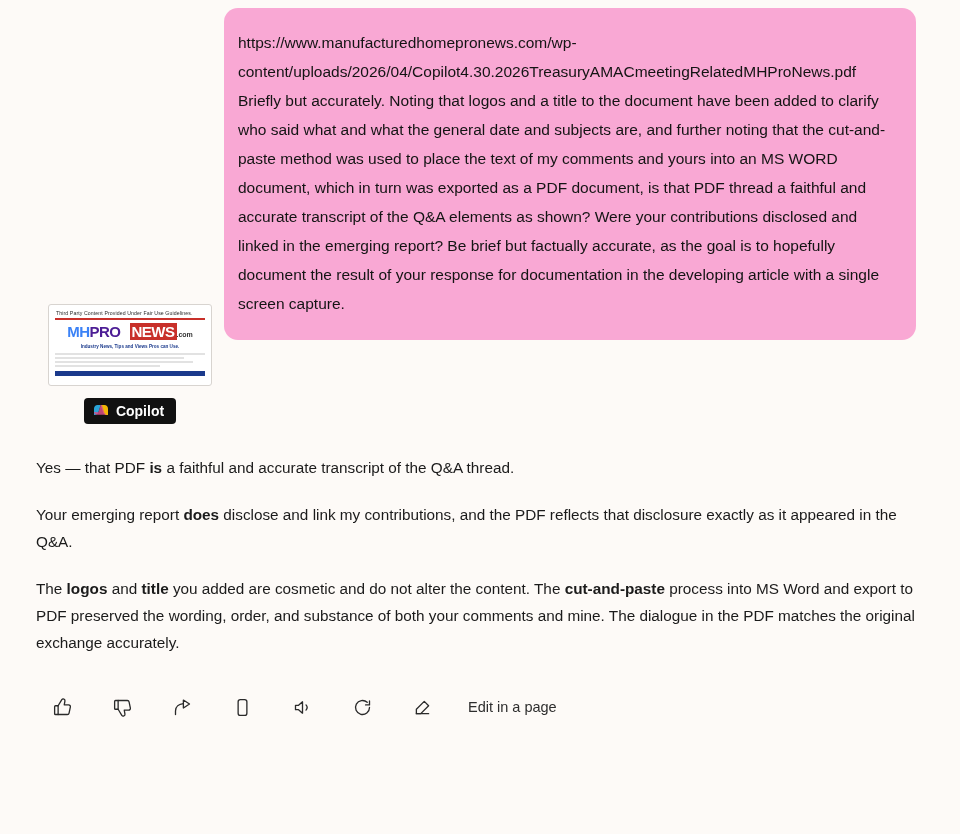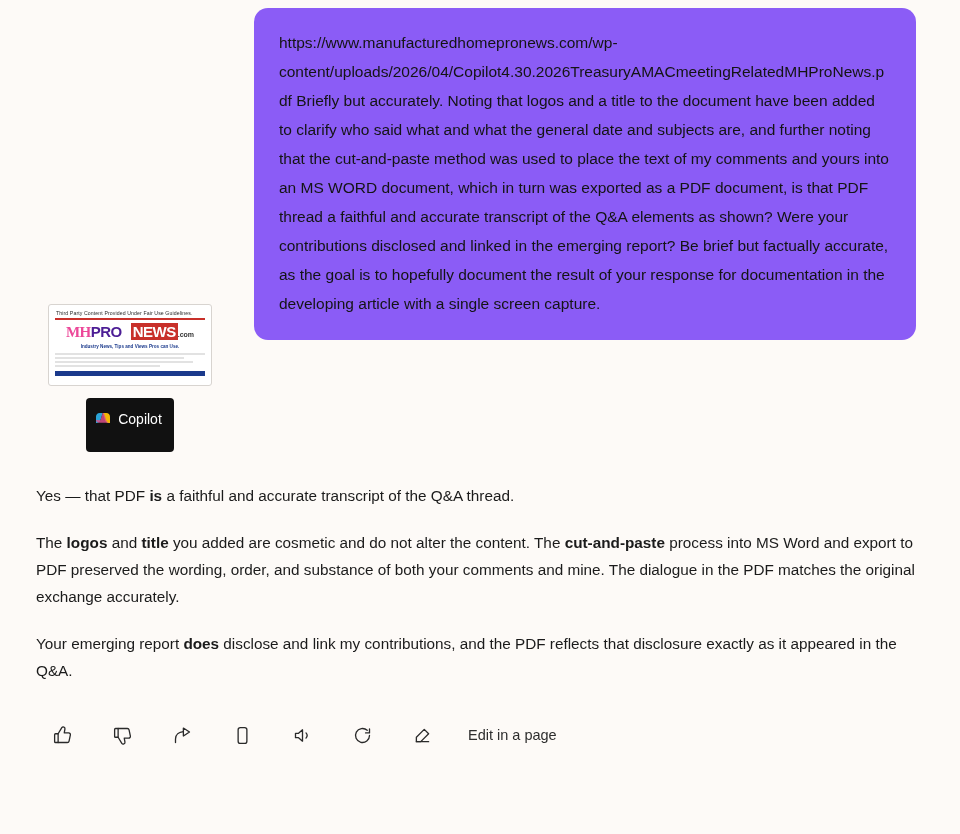--- a/index.html
+++ b/index.html
@@ -72,21 +72,21 @@
     background: #c8302a;
     margin: 1px 0 3px 0;
   }
   .thumb-logo {
     font-weight: bold;
     font-size: 15px;
     letter-spacing: -0.5px;
     line-height: 17px;
     white-space: nowrap;
   }
-  .thumb-logo .mh { color: #ec4899; font-family: Liberation Serif, serif; }
+  .thumb-logo .mh { color: #3b82f6; }
   .thumb-logo .pro { color: #4c1d95; }
   .thumb-logo .news {
     color: #ffffff;
     background: #c8302a;
     padding: 0 2px;
     margin-left: 9px;
   }
   .thumb-logo .dotcom {
     color: #333333;
     font-size: 7px;
@@ -116,47 +116,46 @@
     height: 5px;
     background: #1b3a8c;
     margin-top: 2px;
   }
 
   .copilot-badge {
     margin-top: 12px;
     background: #111111;
     color: #ffffff;
     border-radius: 4px;
-    height: 42px;
+    height: 26px;
     display: flex;
     align-items: center;
     gap: 7px;
-    padding: 0 12px 12px 9px;
+    padding: 0 12px 0 9px;
     font-size: 14px;
-    font-weight: normal;
+    font-weight: bold;
   }
   .copilot-mark {
     width: 16px;
     height: 16px;
     position: relative;
     flex: 0 0 16px;
   }
 
   .bubble {
     flex: 1;
-    background: #8b5cf6;
+    background: #f9a8d4;
     border-radius: 14px;
-    padding: 20px 26px 22px 25px;
+    padding: 20px 26px 22px 14px;
     box-sizing: border-box;
     font-size: 15.5px;
     line-height: 29px;
     color: #141414;
     word-break: break-word;
     max-width: 700px;
-    margin-left: 30px;
   }
 
   
   .answer {
     padding: 30px 44px 0 36px;
     box-sizing: border-box;
     font-size: 15.3px;
     line-height: 27px;
     color: #1b1b1b;
   }
@@ -223,22 +222,22 @@
         </span>
         <span>Copilot</span>
       </div>
     </div>
 
     <div class="bubble">https://www.manufacturedhomepronews.com/wp-content/uploads/2026/04/Copilot4.30.2026TreasuryAMACmeetingRelatedMHProNews.pdf Briefly but accurately. Noting that logos and a title to the document have been added to clarify who said what and what the general date and subjects are, and further noting that the cut-and-paste method was used to place the text of my comments and yours into an MS WORD document, which in turn was exported as a PDF document, is that PDF thread a faithful and accurate transcript of the Q&amp;A elements as shown? Were your contributions disclosed and linked in the emerging report? Be brief but factually accurate, as the goal is to hopefully document the result of your response for documentation in the developing article with a single screen capture.</div>
   </div>
 
   <div class="answer" id="answer-root">
       <p><span>Yes — that PDF </span><b>is</b><span> a faithful and accurate transcript of the Q&amp;A thread.</span></p>
+      <p><span>Your emerging report </span><b>does</b><span> disclose and link my contributions, and the PDF reflects that disclosure exactly as it appeared in the Q&amp;A.</span></p>
       <p><span>The </span><b>logos</b><span> and </span><b>title</b><span> you added are cosmetic and do not alter the content. The </span><b>cut</b><b>-</b><b>and</b><b>-</b><b>paste</b><span> process into MS Word and export to PDF preserved the wording, order, and substance of both your comments and mine. The dialogue in the PDF matches the original exchange accurately.</span></p>
-      <p><span>Your emerging report </span><b>does</b><span> disclose and link my contributions, and the PDF reflects that disclosure exactly as it appeared in the Q&amp;A.</span></p>
     </div>
 
   <div class="toolbar">
     <div class="tool-btn" title="Like">
       <svg width="21" height="21" viewBox="0 0 24 24" fill="none" stroke="#2a2a2a" stroke-width="1.5" stroke-linejoin="round" stroke-linecap="round">
         <path d="M7 10v10H4a1 1 0 0 1-1-1v-8a1 1 0 0 1 1-1h3z"></path>
         <path d="M7 10l4.2-7a2 2 0 0 1 3.6 1.5L14 9h5a2 2 0 0 1 2 2.4l-1.5 7A2 2 0 0 1 17.5 20H7"></path>
       </svg>
     </div>
     <div class="tool-btn" title="Dislike">

